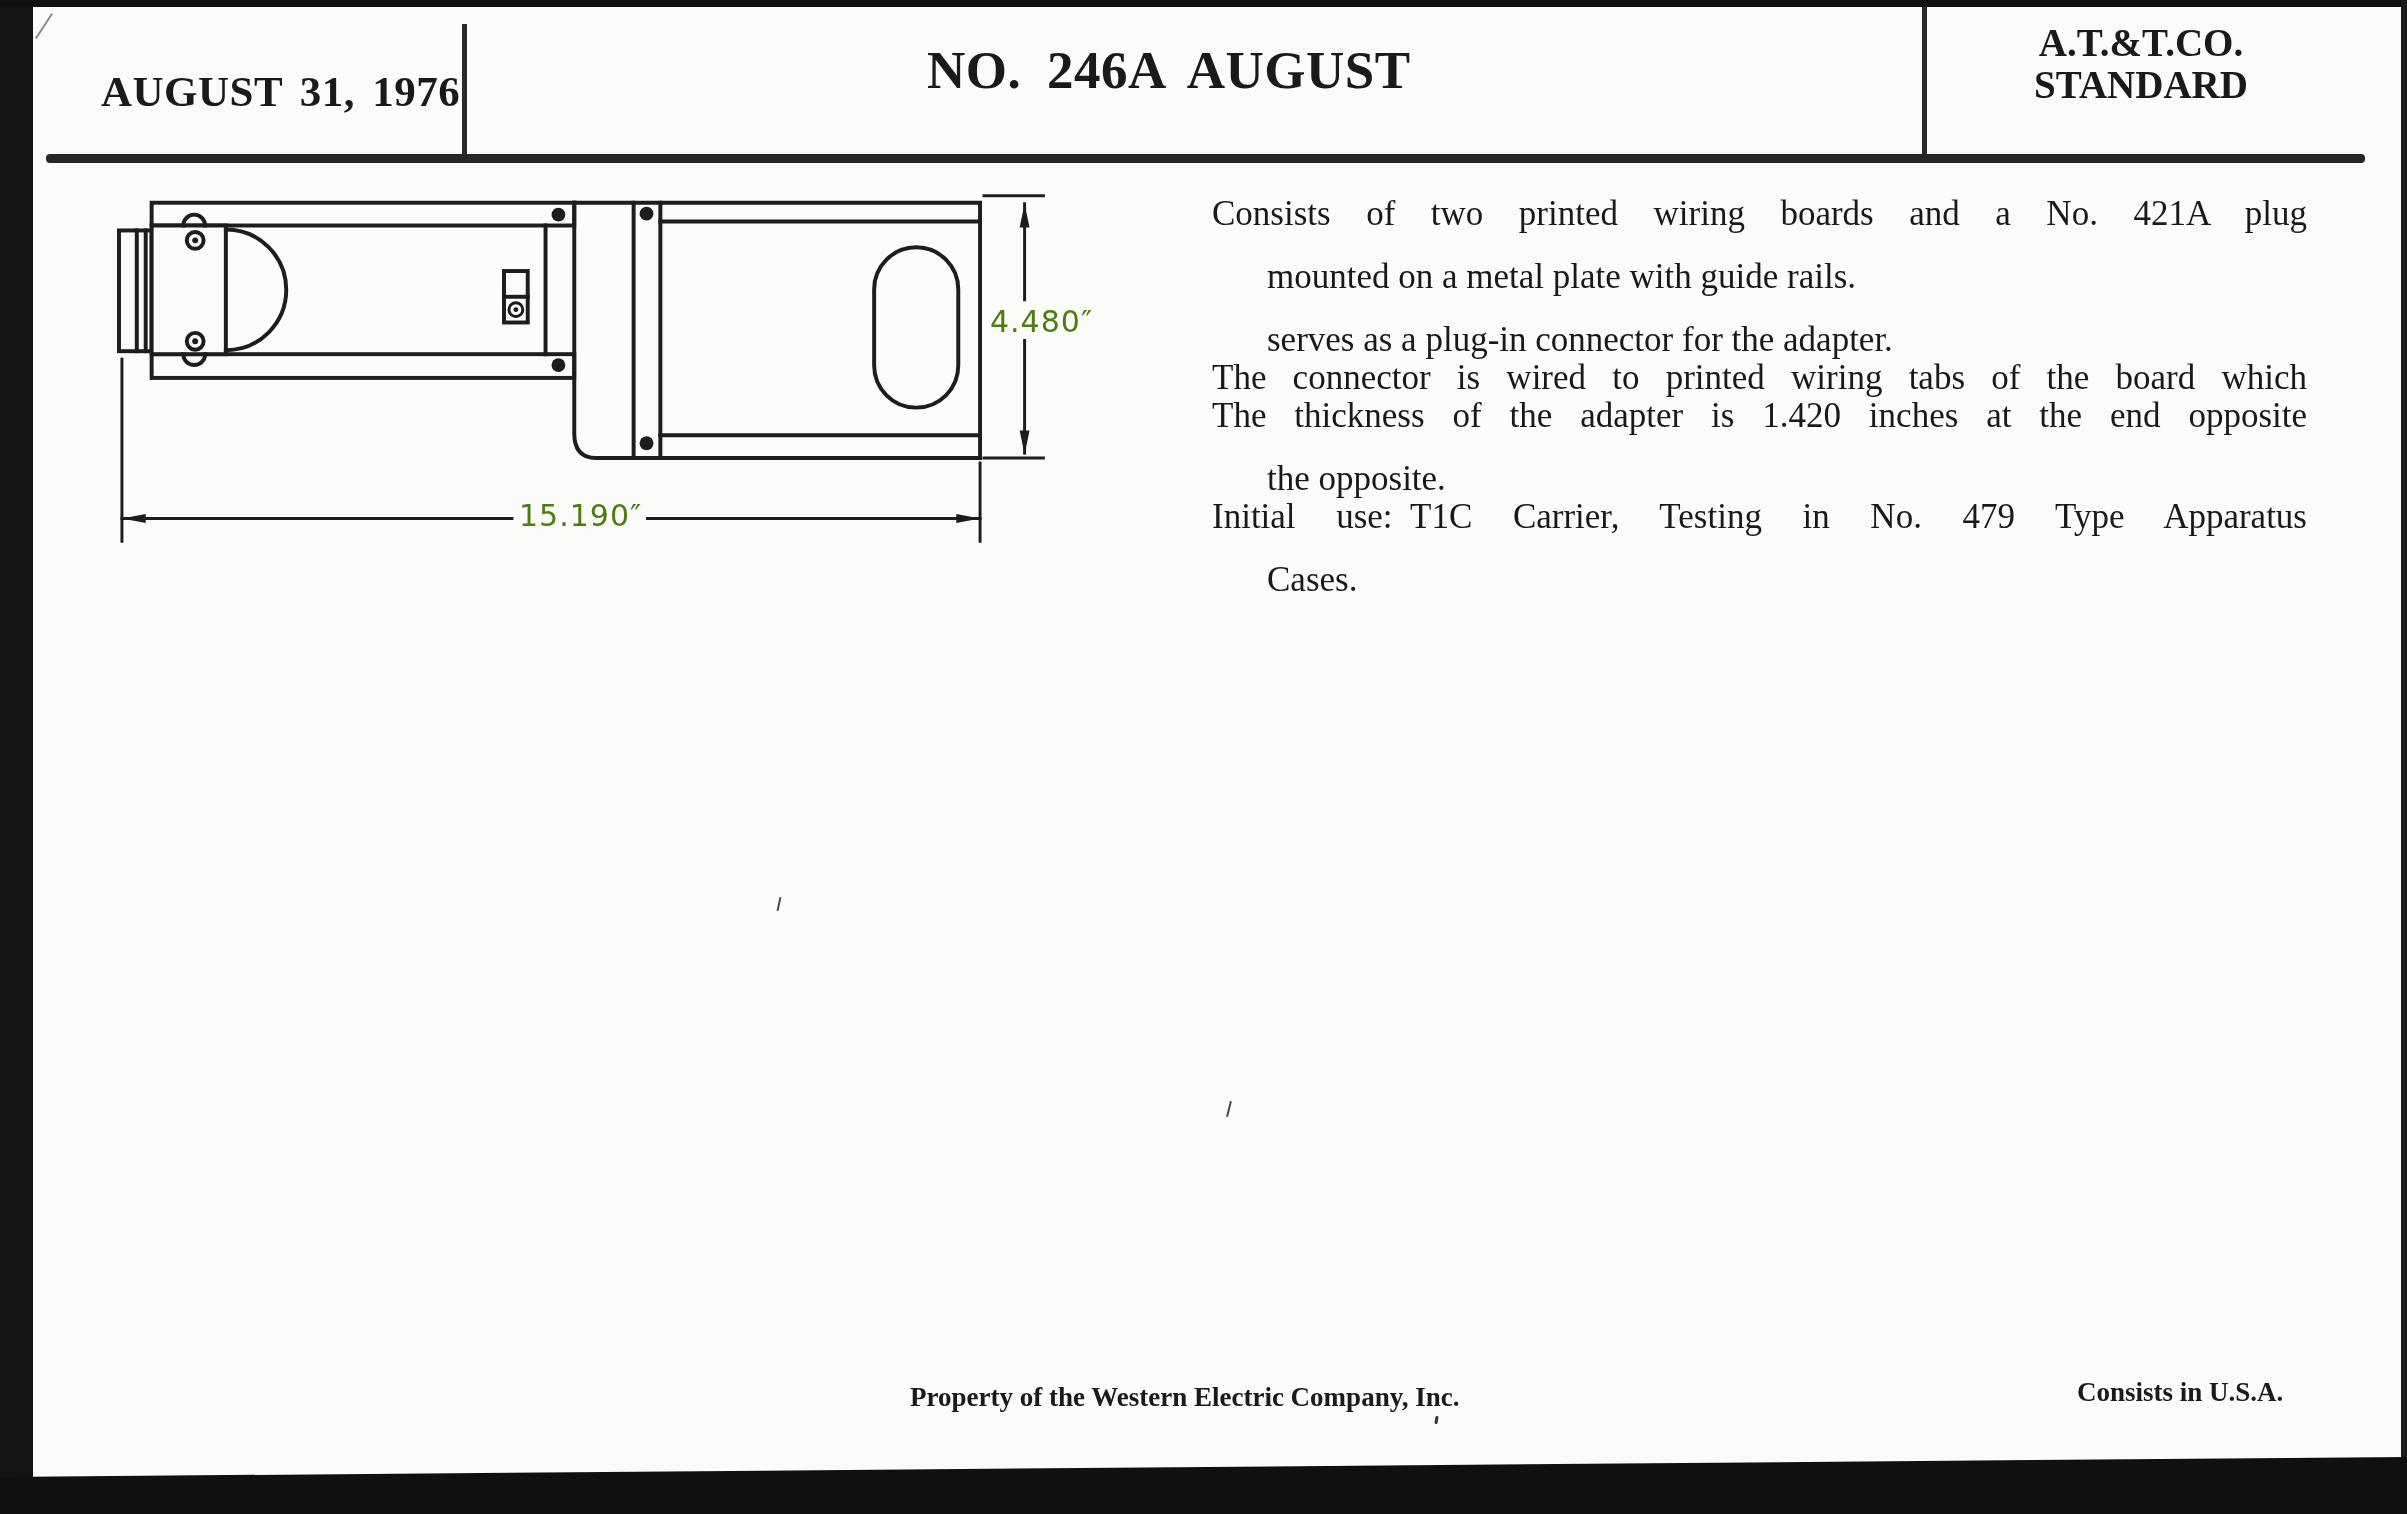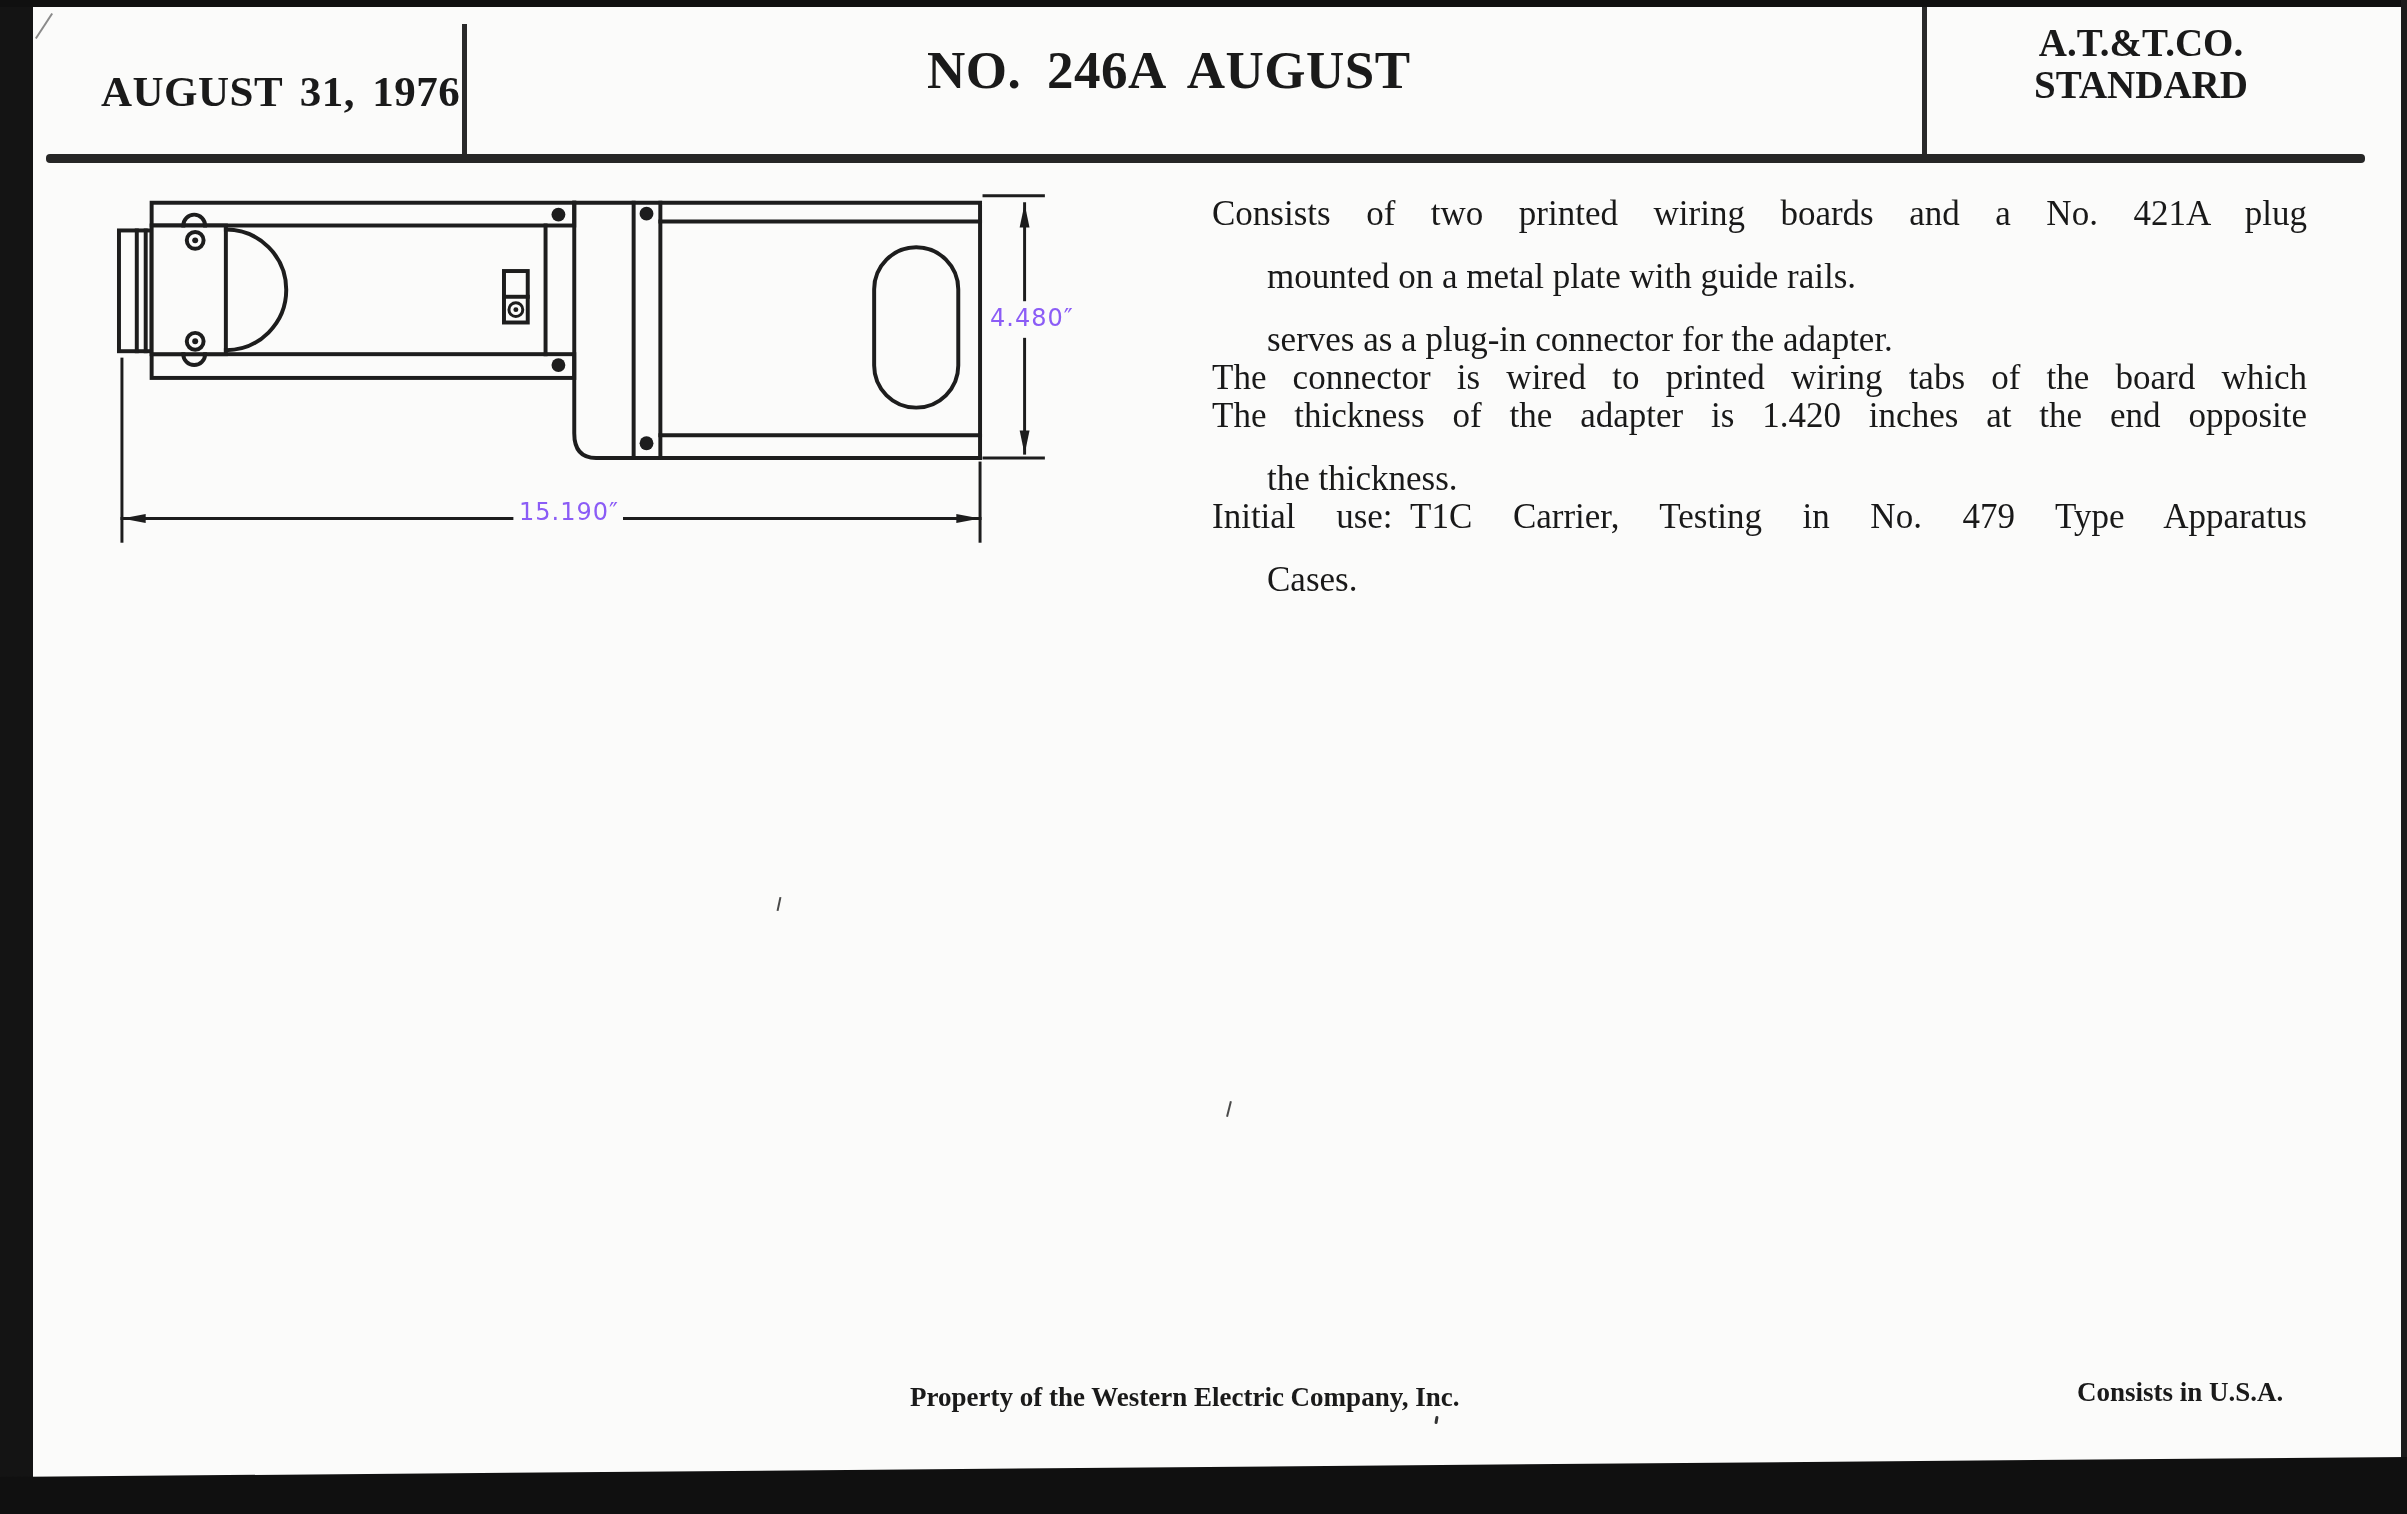--- a/index.html
+++ b/index.html
@@ -38,21 +38,21 @@
     font-size:35px;line-height:38px;color:#191919;
   }
   .pline{display:block;}
   .pline.first{text-align:justify;text-align-last:justify;}
   .pline.cont{padding-left:55px;text-align:left;text-align-last:left;margin-top:25px;}
 
   
   .drawing{left:99px;top:178px;}
   .dimlabel{
     font-family:"DejaVu Sans","Liberation Sans",sans-serif;
-    font-size:24px;letter-spacing:1px;color:#8b5cf6;
+    font-size:30px;letter-spacing:1px;color:#4d7c0f;
     background:#fbfbfa;padding:0 4px;white-space:nowrap;
   }
   .dimh{left:986px;top:304px;}
   .dimw{left:515px;top:498px;}
 
   
   .footer-prop{left:879px;top:1382px;font-weight:bold;font-size:27px;white-space:nowrap;margin-left:31px;}
   .footer-printed{left:2077px;top:1377px;font-weight:bold;font-size:27px;white-space:nowrap;}
 
   
@@ -163,21 +163,21 @@
   <div class="para">
     <span class="pline first">Consists of two printed wiring boards and a No. 421A plug</span>
     <span class="pline cont">mounted on a metal plate with guide rails.</span>
   </div>
   <div class="para">
     <span class="pline cont">serves as a plug-in connector for the adapter.</span>
     <span class="pline first">The connector is wired to printed wiring tabs of the board which</span>
   </div>
   <div class="para">
     <span class="pline first">The thickness of the adapter is 1.420 inches at the end opposite</span>
-    <span class="pline cont">the thickness.</span>
+    <span class="pline cont">the opposite.</span>
   </div>
   <div class="para">
     <span class="pline first">Initial use: T1C Carrier, Testing in No. 479 Type Apparatus</span>
     <span class="pline cont">Cases.</span>
   </div>
 </div>
 
 <div class="abs footer-prop">Property of the Western Electric Company, Inc.</div>
 <div class="abs footer-printed">Consists in U.S.A.</div>
 

